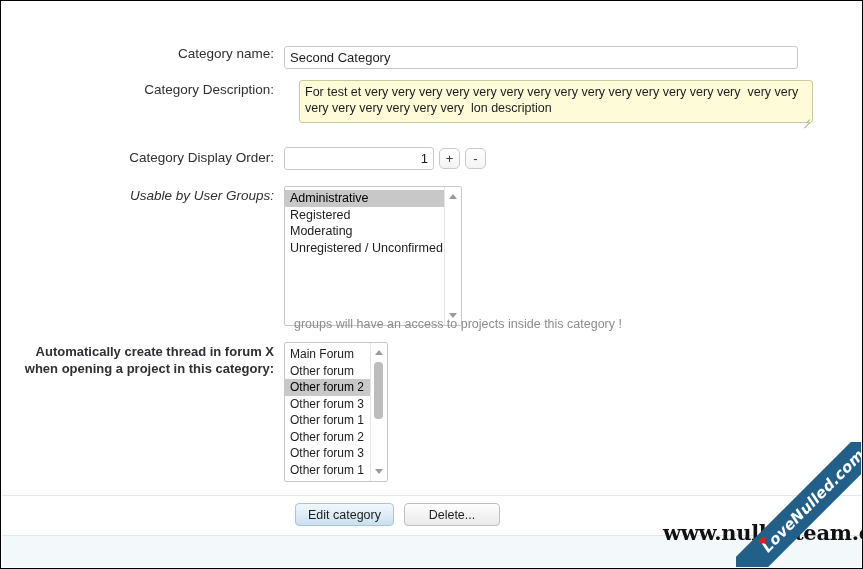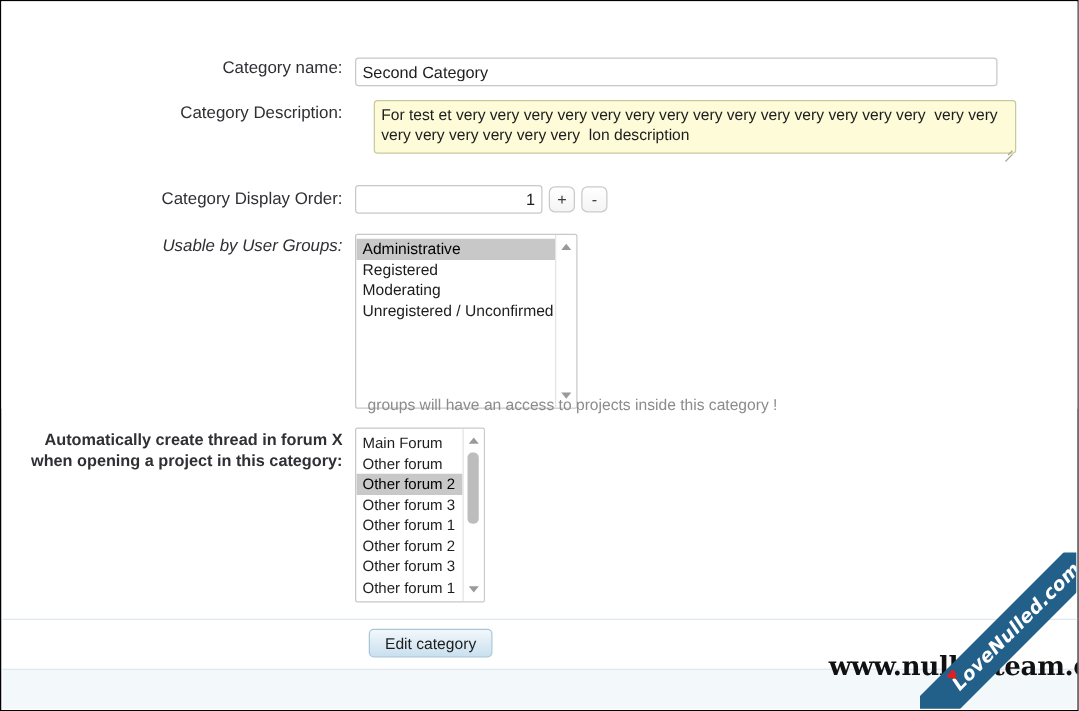--- a/index.html
+++ b/index.html
@@ -420,20 +420,21 @@
           </div>
         </div>
       </div>
     </div>
   </div>
 
   <div class="hr" style="position:absolute; left:1px; top:494px; width:860px;"></div>
 
   <div style="position:absolute; left:294px; top:502px; display:flex; gap:10px;">
     <button class="btn primary">Edit category</button>
+    <button class="btn">Delete...</button>
   </div>
 
   <div class="footer-band"></div>
 
   <div class="pink-box"></div>
 
   <div class="wm-text">www.nulledteam.com</div>
 
   <div class="ribbon-wrap">
     <div class="ribbon">

